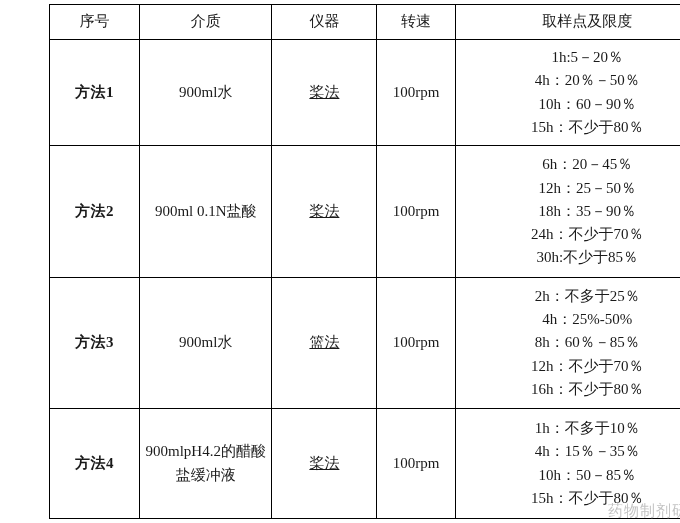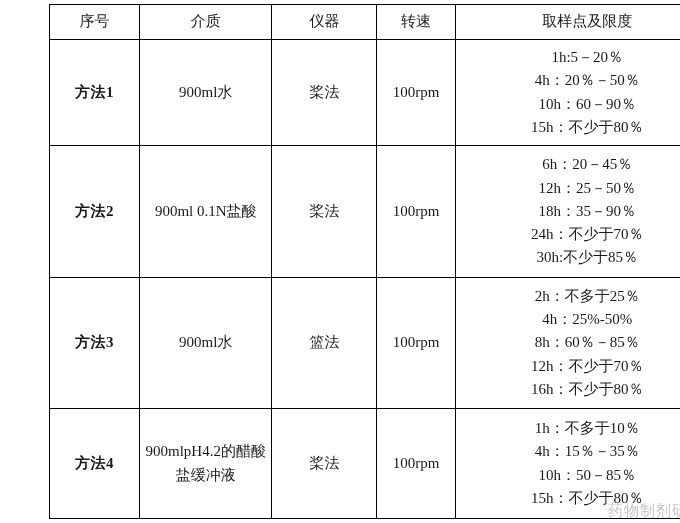--- a/index.html
+++ b/index.html
@@ -57,20 +57,21 @@
     letter-spacing: 0.5px;
     font-weight: bold;
   }
   td.medium {
     font-size: 15px;
     padding-left: 10px;
     padding-right: 10px;
   }
   td.apparatus {
     font-size: 15px;
+    text-decoration: underline;
   }
   td.speed {
     font-size: 15px;
     line-height: 1.5;
     word-break: break-all;
   }
   td.points {
     text-align: left;
     padding-left: 36px;
     font-size: 15px;

